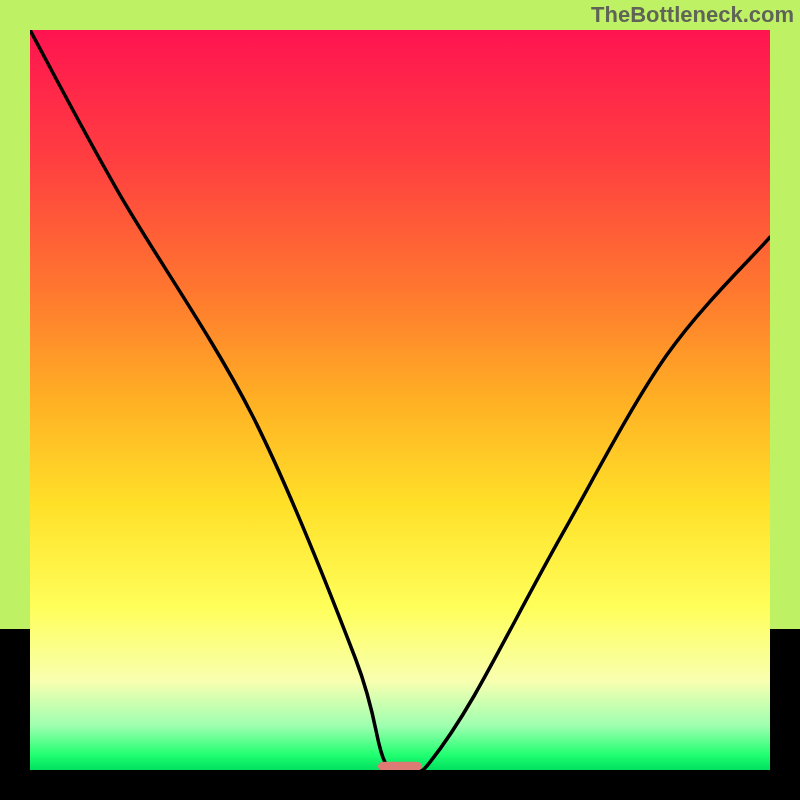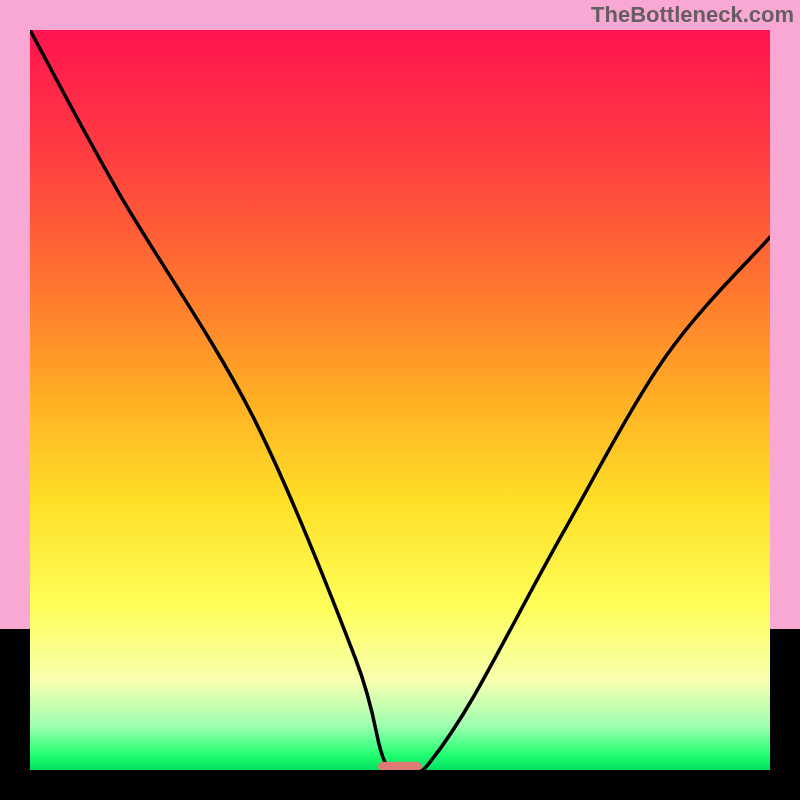--- a/index.html
+++ b/index.html
@@ -8,21 +8,21 @@
     width: 800px;
     height: 800px;
     overflow: hidden;
     font-family: Arial, Helvetica, sans-serif;
     background: #000;
   }
   .frame {
     position: relative;
     width: 800px;
     height: 629px;
-    background: #f9a8d4;
+    background: #bef264;
     box-sizing: border-box;
   }
   .plot-area {
     position: absolute;
     left: 30px;
     top: 30px;
     width: 740px;
     height: 740px;
     background: linear-gradient(
       to bottom,

